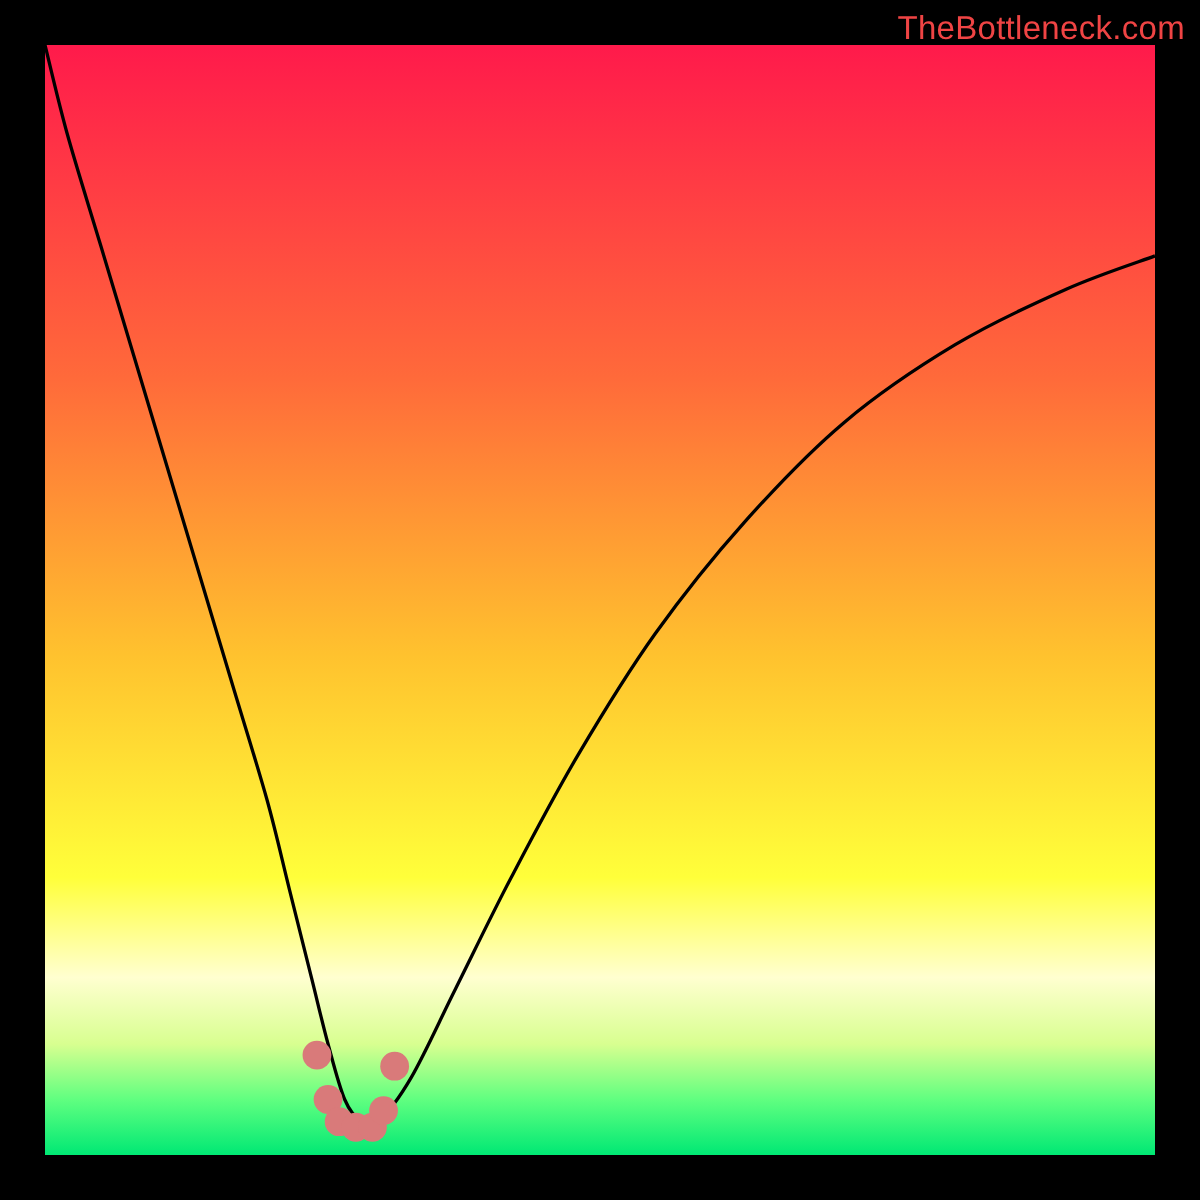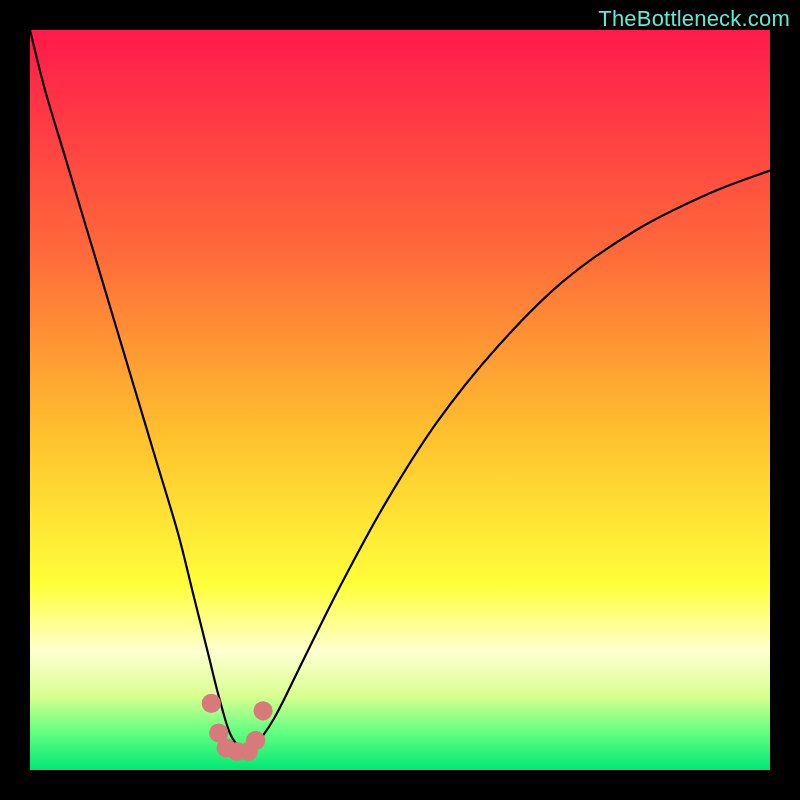--- a/index.html
+++ b/index.html
@@ -29,21 +29,21 @@
   }
   .dots {
     position: absolute;
     inset: 0;
   }
   .watermark {
     position: absolute;
     top: 6px;
     right: 10px;
     font-size: 22px;
-    color: #5eead4;
+    color: #ef4444;
     font-weight: 500;
     letter-spacing: 0.2px;
   }
 </style>
 </head>
 <body>
 
 <div class="frame">
   <svg class="gradient" viewBox="0 0 740 740" preserveAspectRatio="none">
     <defs>

